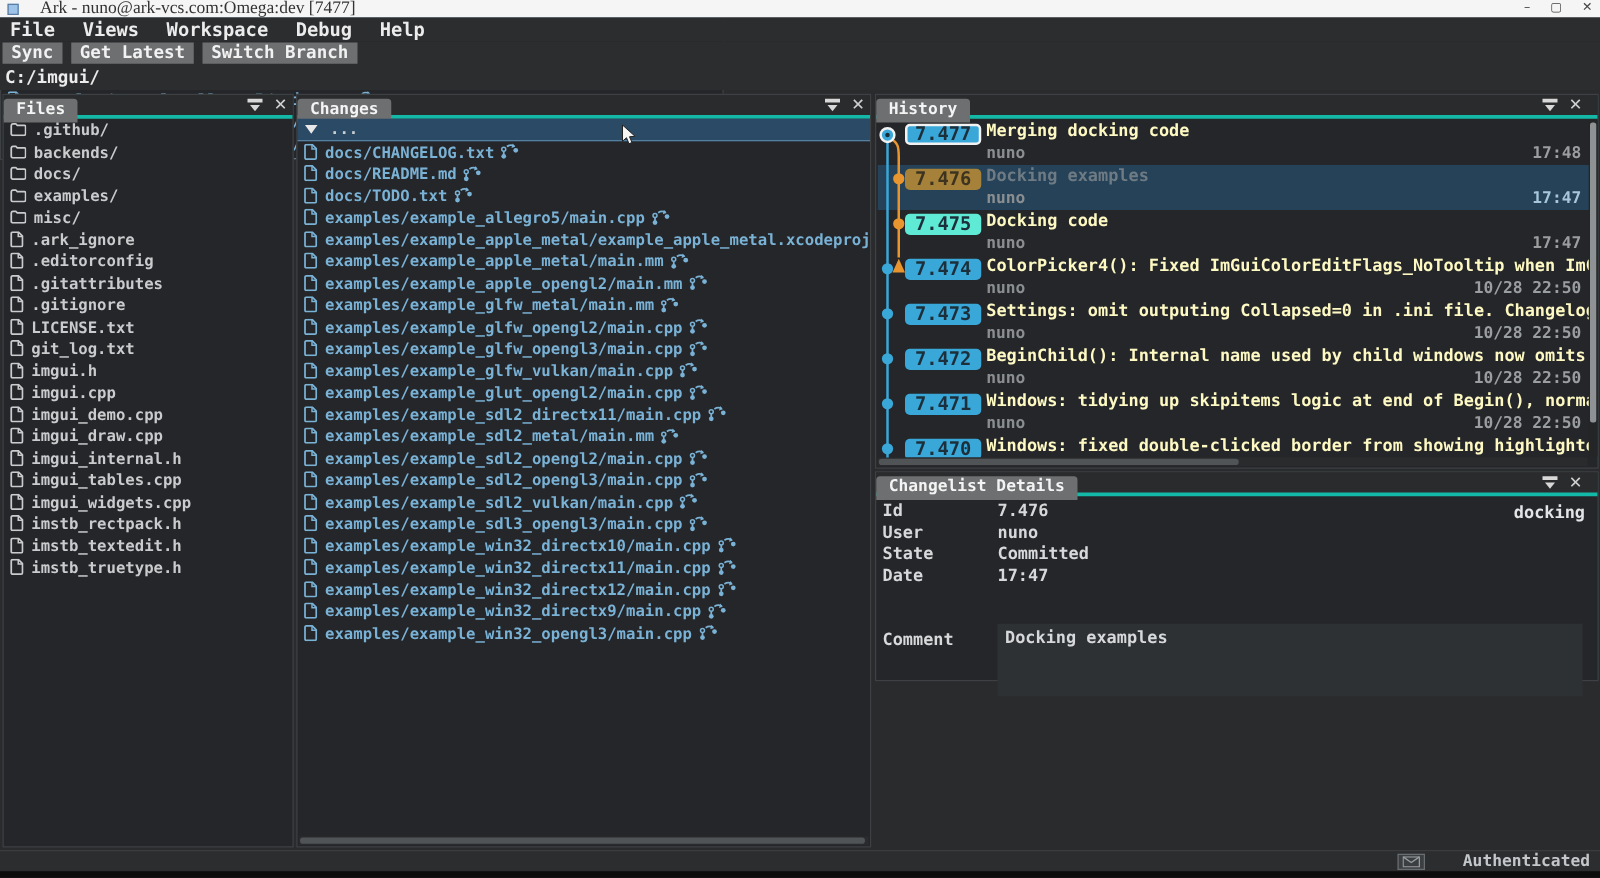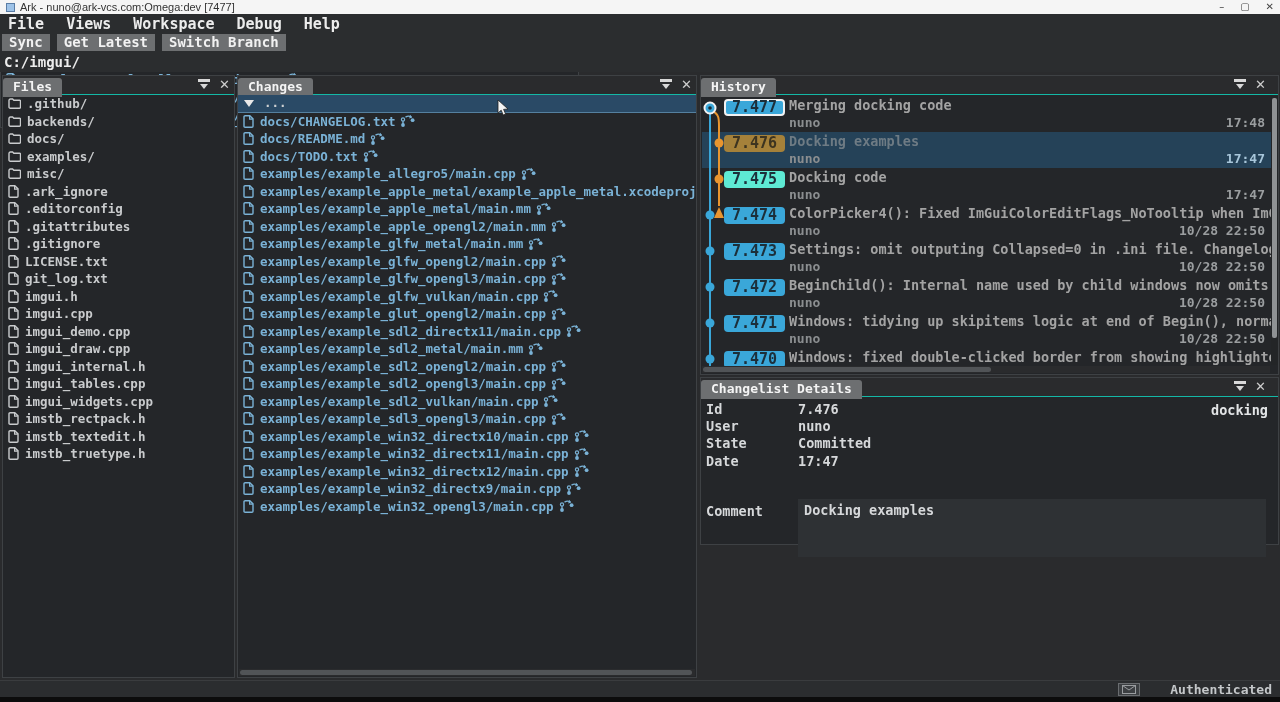--- a/index.html
+++ b/index.html
@@ -3,35 +3,35 @@
 <meta charset="utf-8">
 <style>
   * { margin:0; padding:0; box-sizing:border-box; }
   html,body { width:1280px; height:702px; overflow:hidden; background:#000; }
   body { font-family:"DejaVu Sans Mono", monospace; font-weight:bold; -webkit-font-smoothing:antialiased; }
   #window { position:absolute; inset:0; width:1280px; height:702px; background:#2a2b2d; }
 
   
   .titlebar { position:absolute; left:0; top:0; width:1280px; height:14px; background:#f5f5f5; display:flex; align-items:center; padding:0 6px; }
   .titlebar .appicon { width:9px; height:9px; background:#9ec3e8; border:1px solid #5a7da5; margin-right:5px; flex:0 0 auto; }
-  .titlebar .title { font-family:Liberation Sans, sans-serif; font-weight:normal; font-size:11px; color:#333; white-space:nowrap; }
+  .titlebar .title { font-family:Liberation Serif, serif; font-weight:normal; font-size:14px; color:#333; white-space:nowrap;margin-left:12px; }
   .wincontrols { margin-left:auto; display:flex; gap:16px; align-items:center; }
   .wincontrols span { font-family:"DejaVu Sans", sans-serif; font-weight:normal; font-size:10px; color:#444; line-height:10px; cursor:default; }
 
   
   .menubar { position:absolute; left:0; top:14px; width:1280px; height:19px; background:#2b2d2f; display:flex; align-items:center; gap:0; padding-left:8px; }
   .menubar .menu { color:#ececec; font-size:15px; padding:0 11px 0 0; margin-right:11px; cursor:default; }
   .toolbar { position:absolute; left:0; top:33px; width:1280px; height:19px; background:#2b2d2f; display:flex; align-items:center; gap:7px; padding-left:2px; }
   .tbtn { background:#6d6f71; color:#f2f2f2; font-size:14px; line-height:17px; padding:0 7px; height:17px; cursor:default; }
   .pathbar { position:absolute; left:0; top:52px; width:1280px; height:20px; background:#2b2d2f; display:flex; align-items:center; padding-left:4px; }
   .pathbar .path { color:#ececec; font-size:14px; }
 
   
   .panel { position:absolute; background:#242629; border:1px solid #3e4144; }
-  .tabstrip { position:relative; height:19px; background:#2a2b2d; border-bottom:1px solid #14b8a6; }
+  .tabstrip { position:relative; height:19px; background:#2a2b2d; border-bottom:3px solid #14b8a6; }
   .tab { display:inline-block; background:#6d6f71; color:#f4f4f4; font-size:13px; line-height:18px; padding:0 10px; height:19px; border-top-left-radius:3px; border-top-right-radius:3px; }
   .tabicons { position:absolute; right:4px; top:2px; display:flex; gap:8px; align-items:center; }
   .funnel { width:14px; height:13px; }
   .xicon { color:#cfcfcf; font-family:"DejaVu Sans", sans-serif; font-size:13px; font-weight:normal; line-height:13px; }
 
   
   #files-panel { left:2px; top:75px; width:233px; height:603px; }
   .filerow { display:flex; align-items:center; height:17.5px; padding-left:5px; white-space:nowrap; overflow:hidden; }
   .filerow svg { flex:0 0 auto; margin-right:6px; }
   .filerow .fname { color:#c9cbcd; font-size:12.5px; }
@@ -51,21 +51,21 @@
   
   #history-panel { left:700px; top:75px; width:579px; height:300px; }
   .hist-body { position:absolute; left:1px; top:20px; right:1px; bottom:8px; overflow:hidden; }
   .commit { position:relative; height:36px; padding-left:87px; }
   .commit.hl { background:#254258; }
   .badge { position:absolute; left:22px; top:3px; width:61px; height:17px; border-radius:4px; text-align:center; font-size:15px; line-height:17px; color:#1c2f3a; }
   .badge.blue { background:#3aa7d9; }
   .badge.blue.current { border:2px solid #f2f2f2; line-height:13px; }
   .badge.orange { background:#5eead4; }
   .badge.orange.dim { background:#a5813a; color:#3d3420; }
-  .subj { color:#a3a3a3; font-size:13.5px; line-height:19px; white-space:nowrap; overflow:hidden; padding-right:12px; }
+  .subj { color:#fef9c3; font-size:13.5px; line-height:19px; white-space:nowrap; overflow:hidden; padding-right:12px; }
   .subj.dim { color:#6e7b84; }
   .cmeta { display:flex; justify-content:space-between; padding-right:12px; }
   .cauthor { color:#8b8e90; font-size:13px; line-height:16px; }
   .ctime { color:#9b9ea0; font-size:13px; line-height:16px; }
   .commit.hl .ctime { color:#a8c6da; }
   #history-graph { position:absolute; left:1px; top:20px; width:30px; height:272px; pointer-events:none; }
   .vscroll { position:absolute; right:0px; top:20px; bottom:9px; width:7px; background:#232527; }
   .vscroll .vthumb { position:absolute; left:1px; width:5px; background:#8f9294; border-radius:2px; }
 
   

